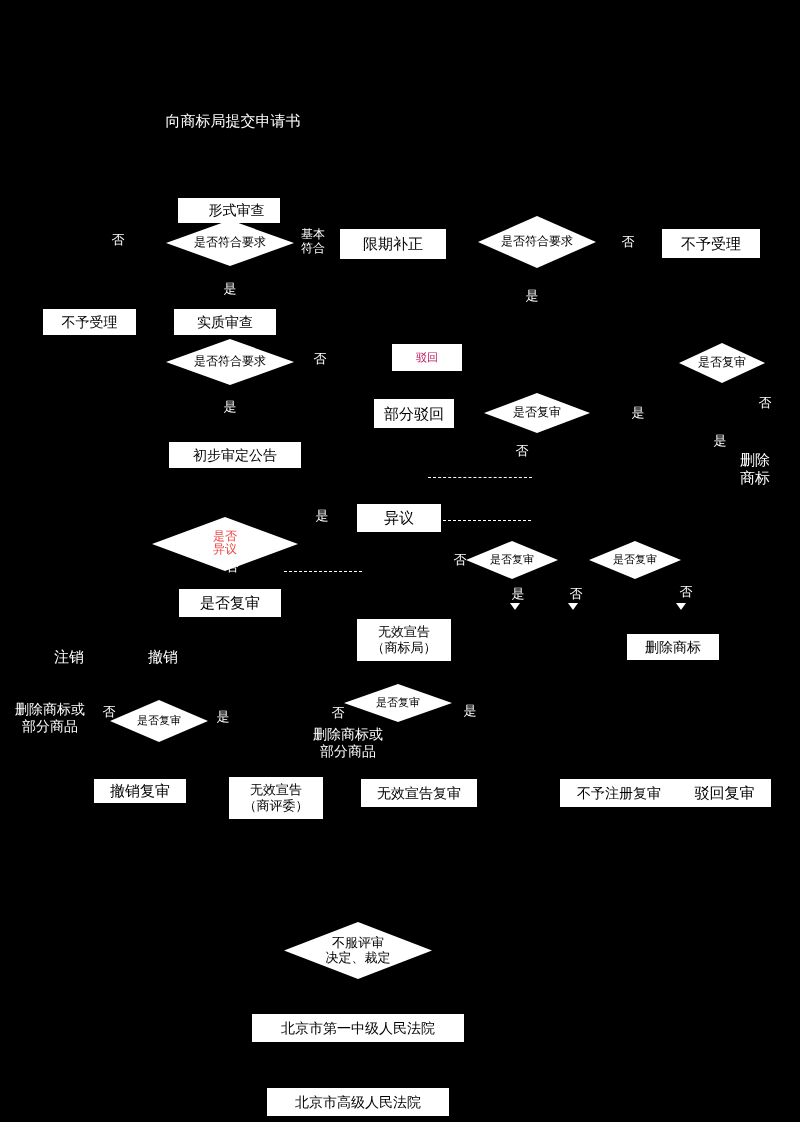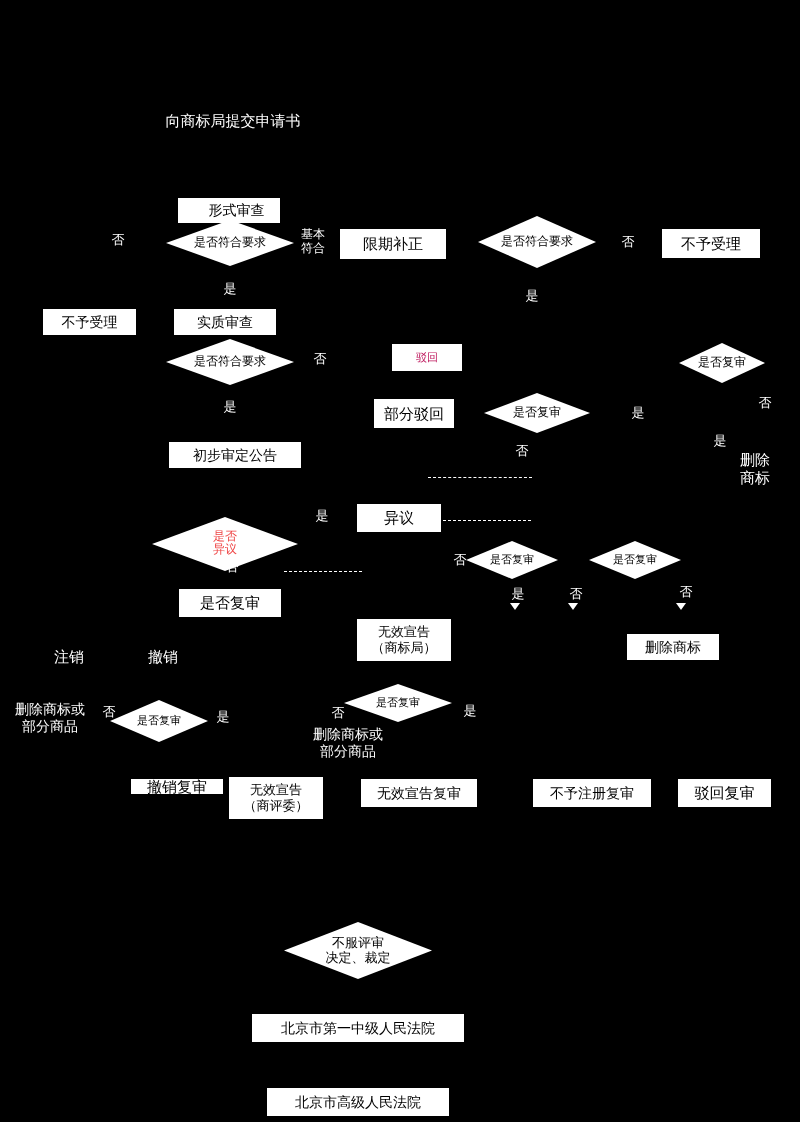--- a/index.html
+++ b/index.html
@@ -182,31 +182,31 @@
     <div class="node diamond" style="left: 344px; top: 684px; width: 108px; height: 38px; font-size: 11px; background: rgb(255, 255, 255); color: rgb(0, 0, 0);">
       <span>是否复审</span>
     </div>
     <div class="node label" style="left: 458px; top: 703px; width: 24px; height: 16px; font-size: 13px; color: rgb(255, 255, 255);">
       <span>是</span>
     </div>
     <div class="node text" style="left: 300px; top: 724px; width: 96px; height: 38px; font-size: 14px; color: rgb(255, 255, 255);">
       <span>删除商标或</span>
       <span>部分商品</span>
     </div>
-    <div class="node box" style="left: 94px; top: 779px; width: 92px; height: 15px; font-size: 15px; background: rgb(255, 255, 255); color: rgb(0, 0, 0); margin-left: 37px;">
+    <div class="node box" style="left: 94px; top: 779px; width: 92px; height: 24px; font-size: 15px; background: rgb(255, 255, 255); color: rgb(0, 0, 0);">
       <span>撤销复审</span>
     </div>
     <div class="node box" style="left: 229px; top: 777px; width: 94px; height: 42px; font-size: 13px; background: rgb(255, 255, 255); color: rgb(0, 0, 0);">
       <span>无效宣告</span>
       <span>（商评委）</span>
     </div>
     <div class="node box" style="left: 361px; top: 779px; width: 116px; height: 28px; font-size: 14px; background: rgb(255, 255, 255); color: rgb(0, 0, 0);">
       <span>无效宣告复审</span>
     </div>
-    <div class="node box" style="left: 533px; top: 779px; width: 118px; height: 28px; font-size: 14px; background: rgb(255, 255, 255); color: rgb(0, 0, 0);">
+    <div class="node box" style="left: 560px; top: 779px; width: 118px; height: 28px; font-size: 14px; background: rgb(255, 255, 255); color: rgb(0, 0, 0);">
       <span>不予注册复审</span>
     </div>
     <div class="node box" style="left: 678px; top: 779px; width: 93px; height: 28px; font-size: 15px; background: rgb(255, 255, 255); color: rgb(0, 0, 0);">
       <span>驳回复审</span>
     </div>
     <div class="node diamond" style="left: 284px; top: 922px; width: 148px; height: 57px; font-size: 13px; background: rgb(255, 255, 255); color: rgb(0, 0, 0);">
       <span>不服评审</span>
       <span>决定、裁定</span>
     </div>
     <div class="node box" style="left: 267px; top: 1088px; width: 182px; height: 28px; font-size: 14px; background: rgb(255, 255, 255); color: rgb(0, 0, 0);">

